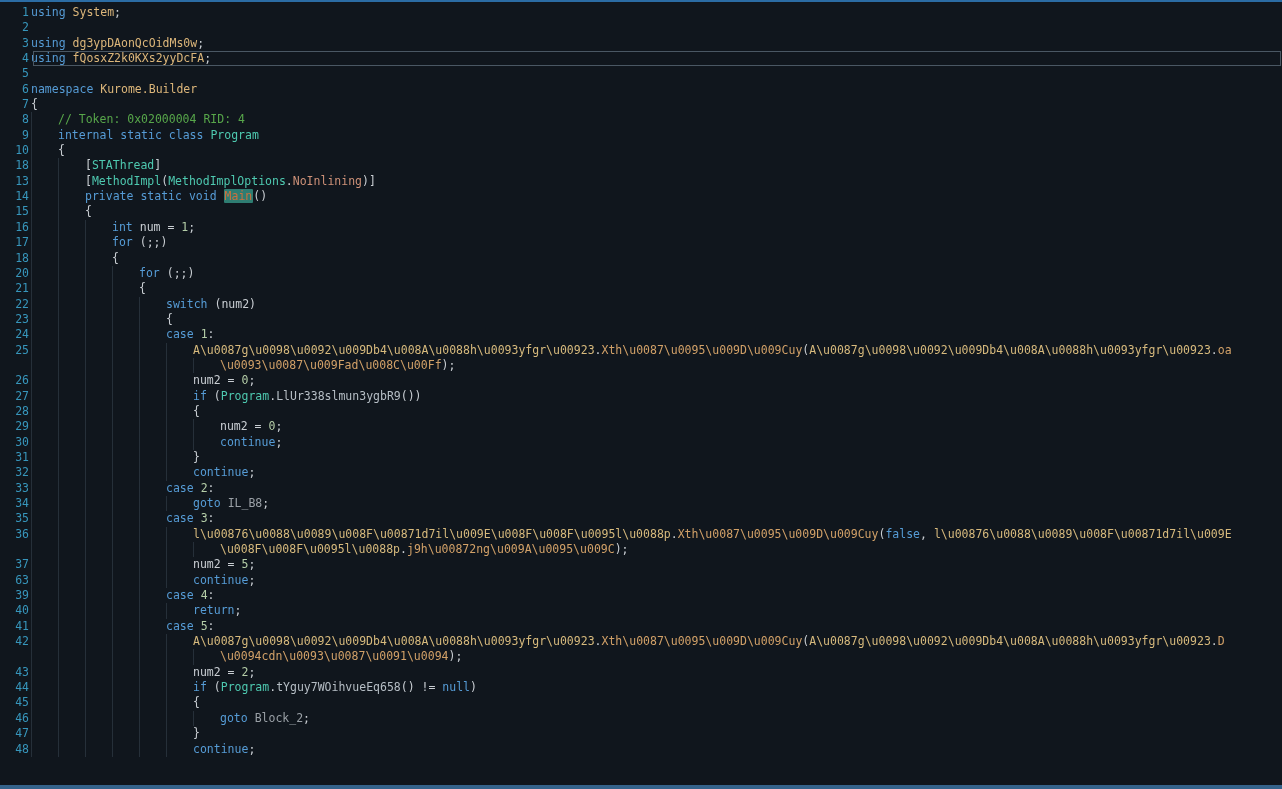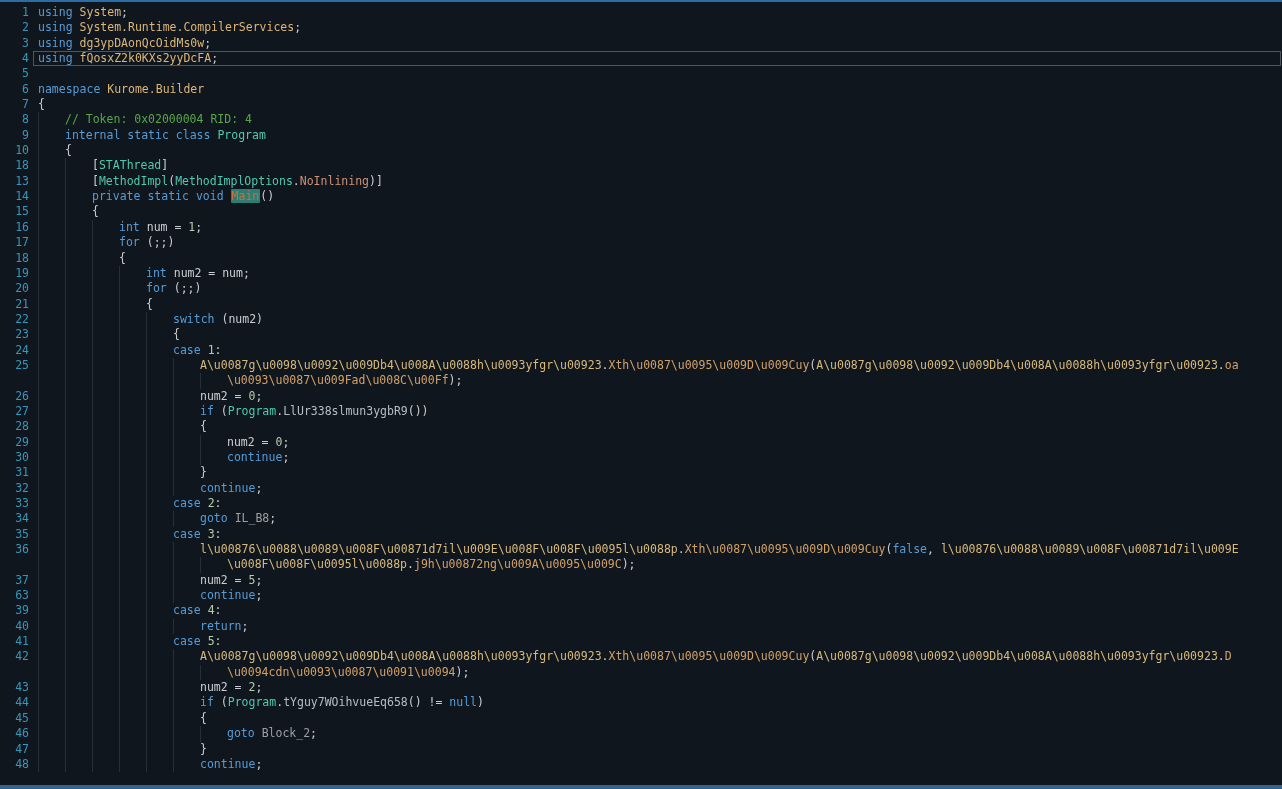--- a/index.html
+++ b/index.html
@@ -21,21 +21,21 @@
     font-size:11.5px;
     white-space:pre;
   }
   .gutter {
     flex:0 0 31px;
     width:31px;
     text-align:right;
     padding-right:2px;
     user-select:none;
   }
-  .code { margin-left:7px; white-space:pre; }
+  .code { white-space:pre; }
   .indent {
     display:inline-block;
     height:15.35px;
     vertical-align:top;
   }
   .row.current::after {
     content:"";
     position:absolute;
     left:33px; right:1px; top:0; bottom:0;
     border:1px solid #4A5763;
@@ -43,37 +43,36 @@
   }
   .tok-hl { border-radius:1px; padding:0 1px; }
 </style>
 <style>.editor{background:#10161D}.gutter{color:#3796BC}.top-border{background:#2B6CA4}.bottom-strip{background:#35638B}.row.current::after{border-color:#4A5763}.indent{background-image:repeating-linear-gradient(to right, rgba(125,150,170,0.20) 0 1px, transparent 1px 27px)}.tok-hl{background:#2E7D72}.tok-kw{color:#569CD6}.tok-ns{color:#DCB67A}.tok-cm{color:#57A64A}.tok-ty{color:#4EC9B0}.tok-obf{color:#D7BA7D}.tok-mem{color:#D2A168}.tok-en{color:#CE9178}.tok-num{color:#B5CEA8}.tok-pl{color:#C9CED3}.tok-lbl{color:#9AA0A6}.tok-mth{color:#B6BEC5}.tok-hl{color:#C9713F}</style></head>
 <body>
 
 <div class="editor">
   <div class="top-border"></div>
   <div class="code-view" id="code-view">
       <div class="row"><div class="gutter">1</div><div class="code"><span class="tok-kw">using</span><span class="tok-pl"> </span><span class="tok-ns">System</span><span class="tok-pl">;</span></div></div>
-      <div class="row"><div class="gutter">2</div><div class="code"><span class="tok-kw">using</span><span class="tok-pl"> </span><span class="tok-ns">System.Runtime.CompilerServices</span><span class="tok-pl">;</span></div></div>
+      <div class="row"><div class="gutter">2</div></div>
       <div class="row"><div class="gutter">3</div><div class="code"><span class="tok-kw">using</span><span class="tok-pl"> </span><span class="tok-ns">dg3ypDAonQcOidMs0w</span><span class="tok-pl">;</span></div></div>
       <div class="row current"><div class="gutter">4</div><div class="code"><span class="tok-kw">using</span><span class="tok-pl"> </span><span class="tok-ns">fQosxZ2k0KXs2yyDcFA</span><span class="tok-pl">;</span></div></div>
       <div class="row"><div class="gutter">5</div><div class="code"></div></div>
       <div class="row"><div class="gutter">6</div><div class="code"><span class="tok-kw">namespace</span><span class="tok-pl"> </span><span class="tok-ns">Kurome.Builder</span></div></div>
       <div class="row"><div class="gutter">7</div><div class="code"><span class="tok-pl">{</span></div></div>
       <div class="row"><div class="gutter">8</div><div class="code"><span class="indent" style="width: 27px;"></span><span class="tok-cm">// Token: 0x02000004 RID: 4</span></div></div>
       <div class="row"><div class="gutter">9</div><div class="code"><span class="indent" style="width: 27px;"></span><span class="tok-kw">internal</span><span class="tok-pl"> </span><span class="tok-kw">static</span><span class="tok-pl"> </span><span class="tok-kw">class</span><span class="tok-pl"> </span><span class="tok-ty">Program</span></div></div>
       <div class="row"><div class="gutter">10</div><div class="code"><span class="indent" style="width: 27px;"></span><span class="tok-pl">{</span></div></div>
       <div class="row"><div class="gutter">18</div><div class="code"><span class="indent" style="width: 54px;"></span><span class="tok-pl">[</span><span class="tok-ty">STAThread</span><span class="tok-pl">]</span></div></div>
       <div class="row"><div class="gutter">13</div><div class="code"><span class="indent" style="width: 54px;"></span><span class="tok-pl">[</span><span class="tok-ty">MethodImpl</span><span class="tok-pl">(</span><span class="tok-ty">MethodImplOptions</span><span class="tok-pl">.</span><span class="tok-en">NoInlining</span><span class="tok-pl">)]</span></div></div>
       <div class="row"><div class="gutter">14</div><div class="code"><span class="indent" style="width: 54px;"></span><span class="tok-kw">private</span><span class="tok-pl"> </span><span class="tok-kw">static</span><span class="tok-pl"> </span><span class="tok-kw">void</span><span class="tok-pl"> </span><span class="tok-hl">Main</span><span class="tok-pl">()</span></div></div>
       <div class="row"><div class="gutter">15</div><div class="code"><span class="indent" style="width: 54px;"></span><span class="tok-pl">{</span></div></div>
       <div class="row"><div class="gutter">16</div><div class="code"><span class="indent" style="width: 81px;"></span><span class="tok-kw">int</span><span class="tok-pl"> num = </span><span class="tok-num">1</span><span class="tok-pl">;</span></div></div>
       <div class="row"><div class="gutter">17</div><div class="code"><span class="indent" style="width: 81px;"></span><span class="tok-kw">for</span><span class="tok-pl"> (;;)</span></div></div>
       <div class="row"><div class="gutter">18</div><div class="code"><span class="indent" style="width: 81px;"></span><span class="tok-pl">{</span></div></div>
-      <div class="row"><div class="gutter">19</div><div class="code"><span class="indent" style="width: 108px;"></span><span class="tok-kw">int</span><span class="tok-pl"> num2 = num;</span></div></div>
       <div class="row"><div class="gutter">20</div><div class="code"><span class="indent" style="width: 108px;"></span><span class="tok-kw">for</span><span class="tok-pl"> (;;)</span></div></div>
       <div class="row"><div class="gutter">21</div><div class="code"><span class="indent" style="width: 108px;"></span><span class="tok-pl">{</span></div></div>
       <div class="row"><div class="gutter">22</div><div class="code"><span class="indent" style="width: 135px;"></span><span class="tok-kw">switch</span><span class="tok-pl"> (num2)</span></div></div>
       <div class="row"><div class="gutter">23</div><div class="code"><span class="indent" style="width: 135px;"></span><span class="tok-pl">{</span></div></div>
       <div class="row"><div class="gutter">24</div><div class="code"><span class="indent" style="width: 135px;"></span><span class="tok-kw">case</span><span class="tok-pl"> </span><span class="tok-num">1</span><span class="tok-pl">:</span></div></div>
       <div class="row"><div class="gutter">25</div><div class="code"><span class="indent" style="width: 162px;"></span><span class="tok-obf">A\u0087g\u0098\u0092\u009Db4\u008A\u0088h\u0093yfgr\u00923</span><span class="tok-pl">.</span><span class="tok-mem">Xth\u0087\u0095\u009D\u009Cuy</span><span class="tok-pl">(</span><span class="tok-obf">A\u0087g\u0098\u0092\u009Db4\u008A\u0088h\u0093yfgr\u00923</span><span class="tok-pl">.</span><span class="tok-mem">oa</span></div></div>
       <div class="row"><div class="gutter"></div><div class="code"><span class="indent" style="width: 189px;"></span><span class="tok-mem">\u0093\u0087\u009Fad\u008C\u00Ff</span><span class="tok-pl">);</span></div></div>
       <div class="row"><div class="gutter">26</div><div class="code"><span class="indent" style="width: 162px;"></span><span class="tok-pl">num2 = </span><span class="tok-num">0</span><span class="tok-pl">;</span></div></div>
       <div class="row"><div class="gutter">27</div><div class="code"><span class="indent" style="width: 162px;"></span><span class="tok-kw">if</span><span class="tok-pl"> (</span><span class="tok-ty">Program</span><span class="tok-pl">.</span><span class="tok-mth">LlUr338slmun3ygbR9</span><span class="tok-pl">())</span></div></div>
       <div class="row"><div class="gutter">28</div><div class="code"><span class="indent" style="width: 162px;"></span><span class="tok-pl">{</span></div></div>

